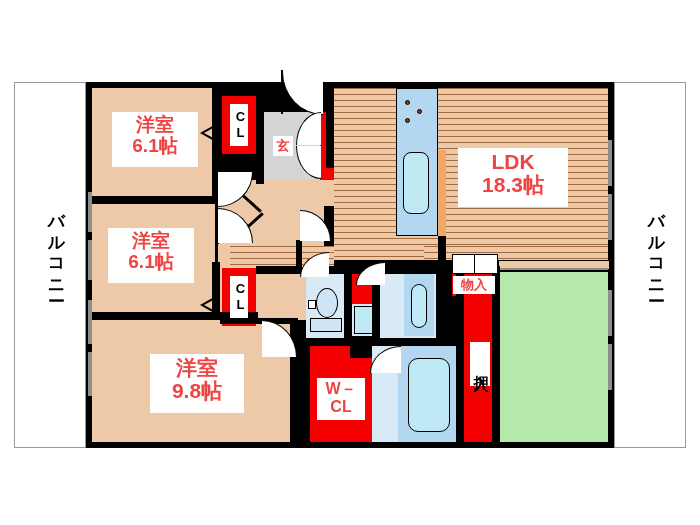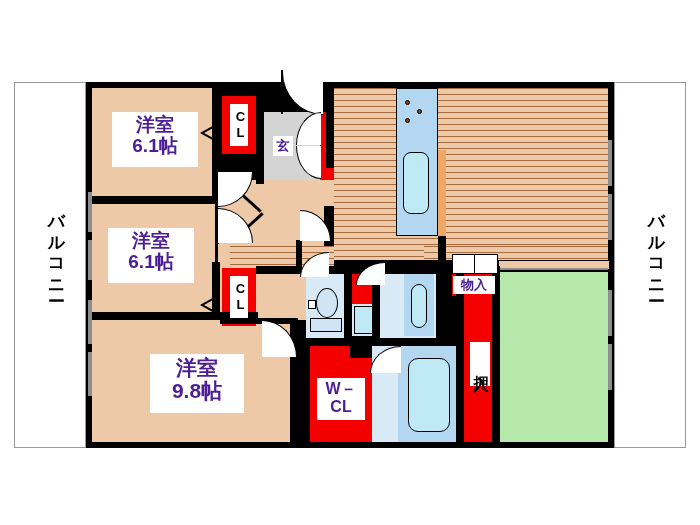--- a/index.html
+++ b/index.html
@@ -22,21 +22,21 @@
   .hatch{
     background-color:#eec9a8;
     background-image:repeating-linear-gradient(
        to bottom,
        rgba(150,90,45,0.85) 0px, rgba(150,90,45,0.85) 1px,
        rgba(0,0,0,0) 1px, rgba(0,0,0,0) 6px);
   }
 
   
   .lab{
-    position:absolute;background:#ffffff;color:#4c1d95;
+    position:absolute;background:#ffffff;color:#ef4444;
     font-weight:bold;text-align:center;line-height:1.08;
     white-space:pre-line;z-index:40;
   }
   .lab.big{font-size:21px;letter-spacing:0px;}
   .lab.mid{font-size:19px;}
   .lab.small{font-size:13px;}
   
   .vlab{
     position:absolute;background:#ffffff;color:#000;font-weight:bold;
     writing-mode:vertical-rl;text-orientation:upright;
@@ -106,20 +106,22 @@
   <div class="abs hatch" style="left:334px;top:208px;width:90px;height:58px;"></div>
 
   <div class="abs water2" style="left:396px;top:88px;width:42px;height:148px;border:1.5px solid #000;"></div>
   <div class="abs water2" style="left:397px;top:89px;width:40px;height:48px;"></div>
   <div class="abs" style="left:405px;top:100px;width:5px;height:5px;border-radius:50%;background:#8a3c10;border:1px solid #000;"></div>
   <div class="abs" style="left:417px;top:109px;width:5px;height:5px;border-radius:50%;background:#8a3c10;border:1px solid #000;"></div>
   <div class="abs" style="left:405px;top:118px;width:5px;height:5px;border-radius:50%;background:#8a3c10;border:1px solid #000;"></div>
   <div class="abs tub" style="left:403px;top:152px;width:26px;height:62px;border:1.5px solid #000;border-radius:8px;"></div>
   <div class="abs" style="left:438px;top:150px;width:8px;height:86px;background:#f0a868;"></div>
 
+  <div class="lab big" style="left:458px;top:148px;width:110px;height:56px;padding-top:3px;">LDK
+18.3帖</div>
 
   <div class="abs tatami" style="left:500px;top:272px;width:108px;height:170px;"></div>
 
   <div class="abs" style="left:498px;top:260px;width:112px;height:10px;background:#eec9a8;border:1.2px solid #000;"></div>
   <div class="mull" style="left:500px;top:268px;width:108px;height:2px;"></div>
 
   <div class="lab mid" style="left:112px;top:112px;width:86px;height:52px;padding-top:3px;">洋室
 6.1帖</div>
   <div class="lab mid" style="left:108px;top:228px;width:86px;height:52px;padding-top:3px;">洋室
 6.1帖</div>

